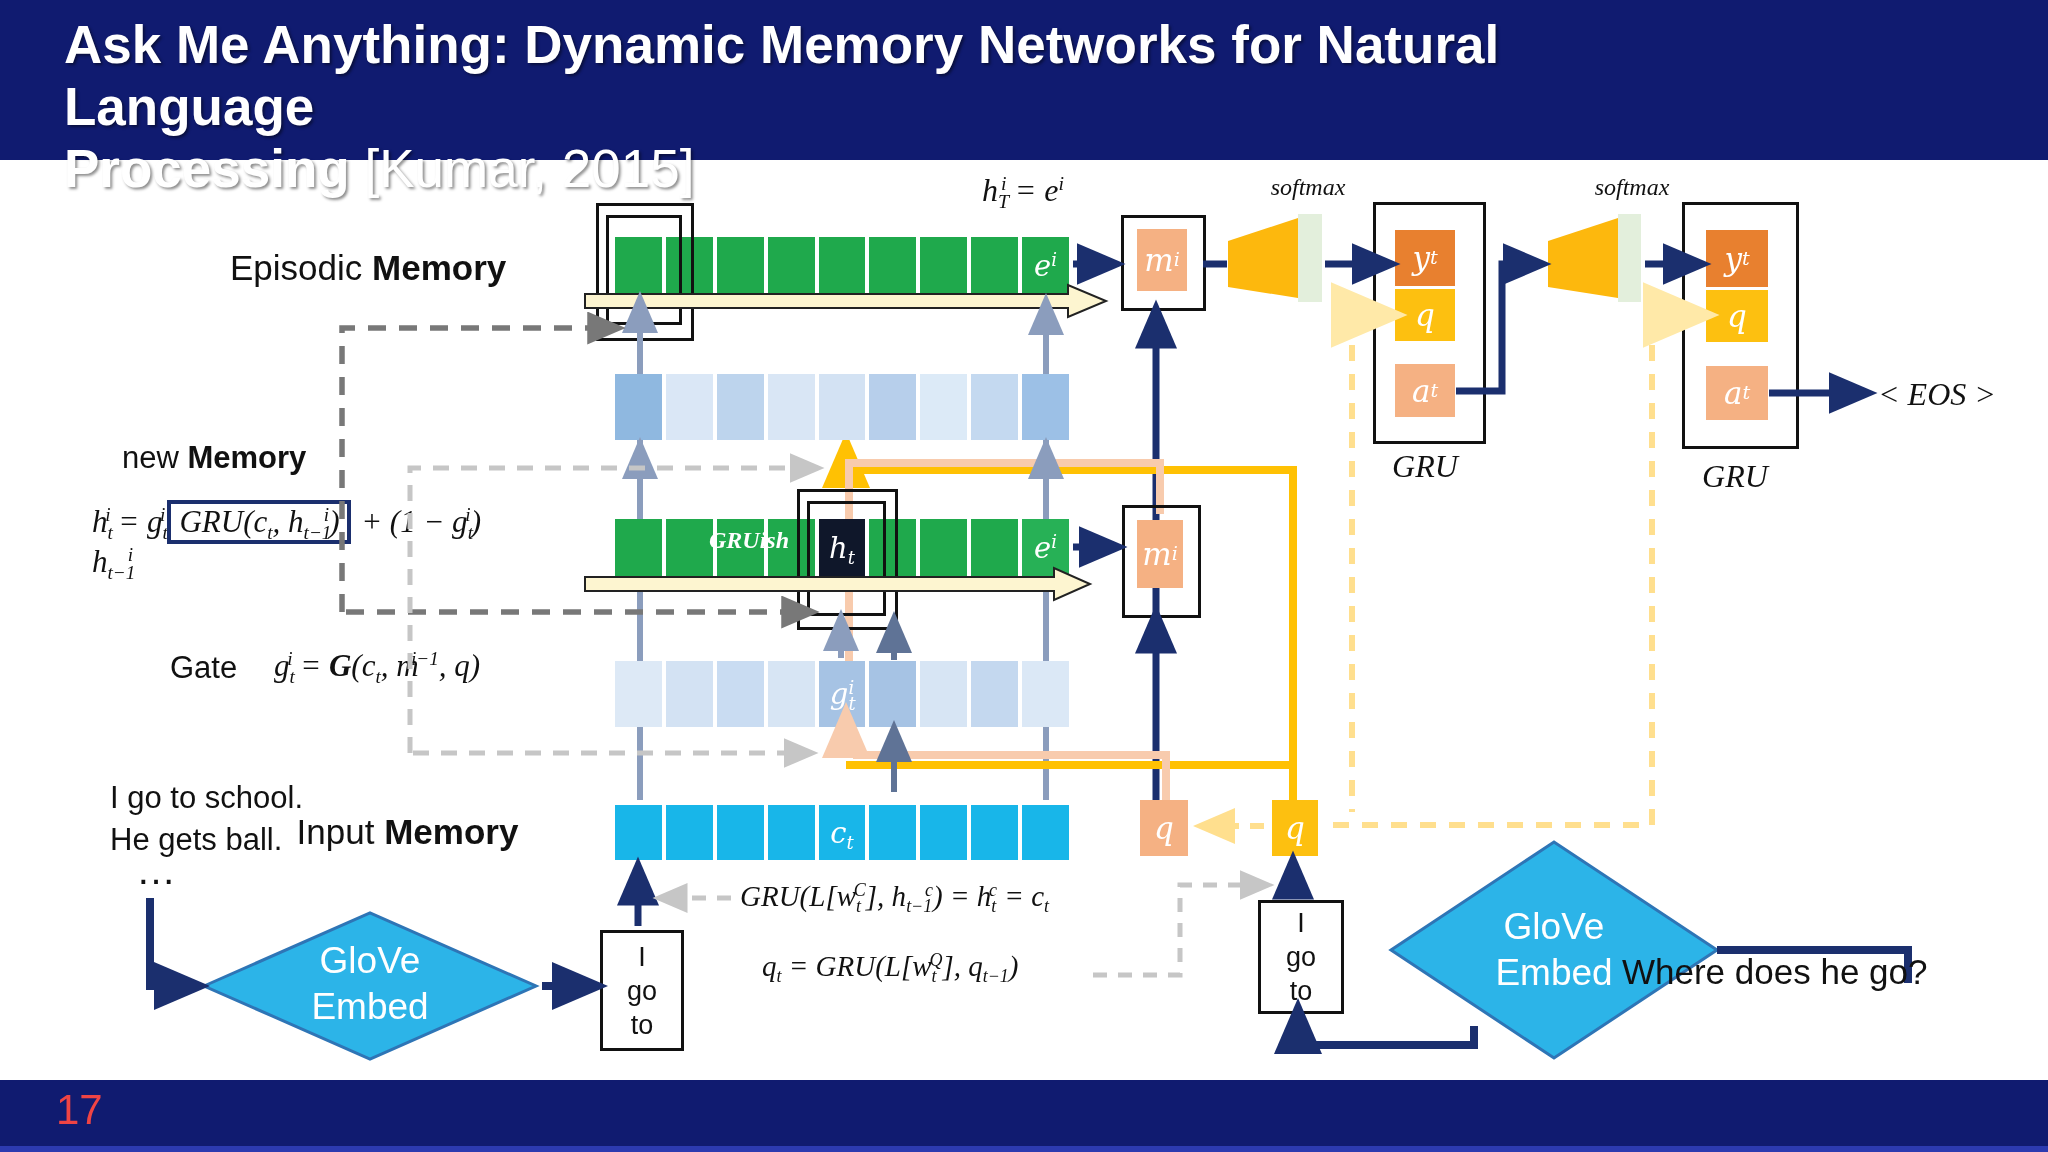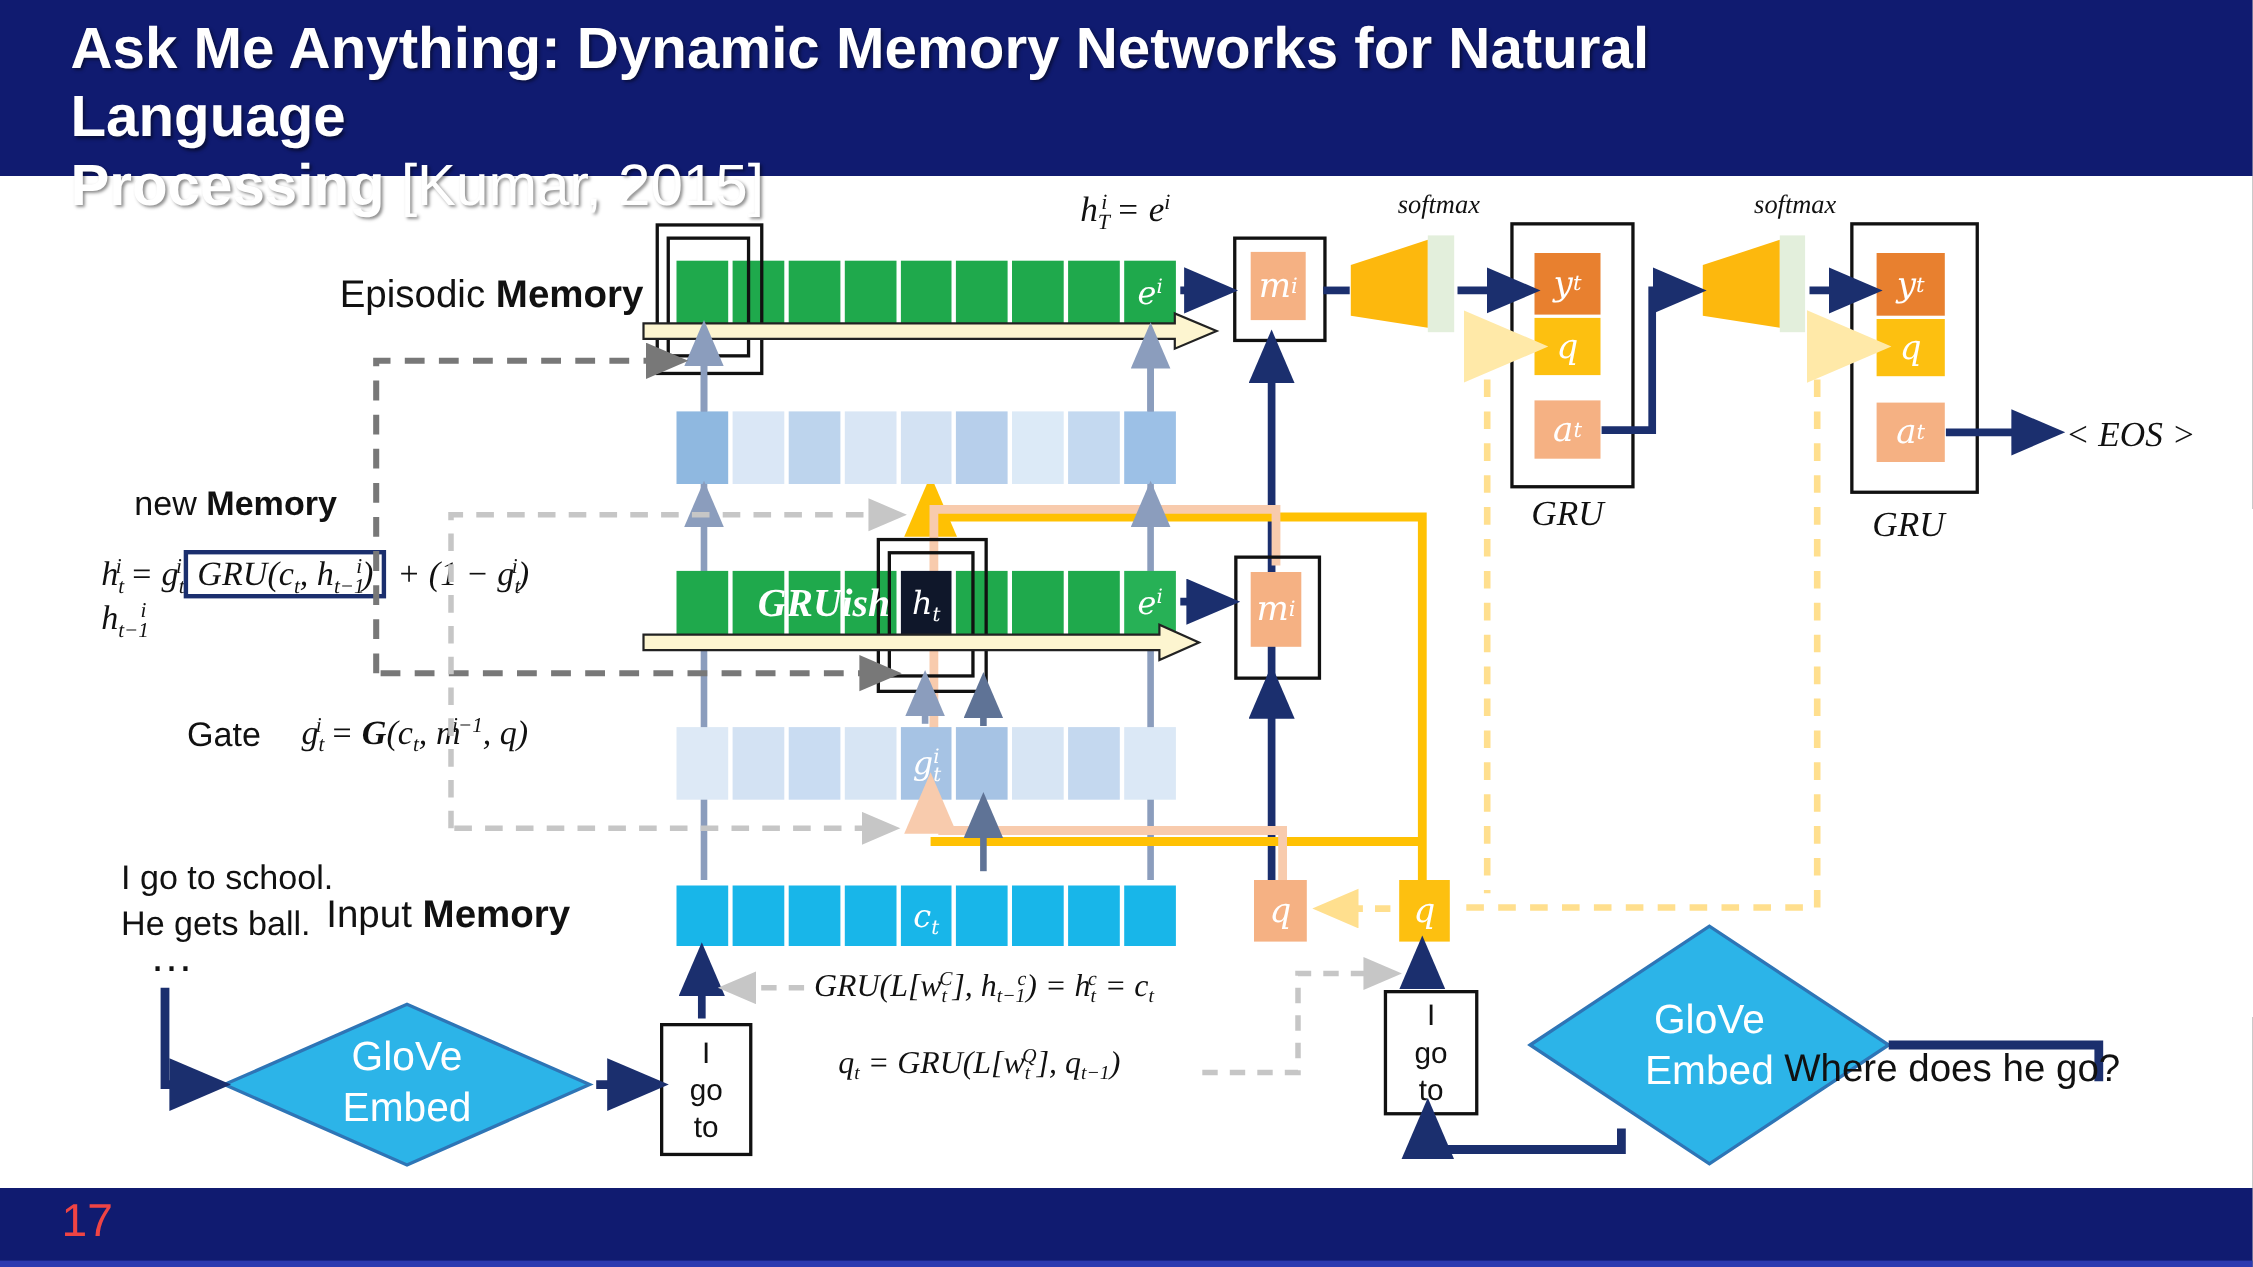--- a/index.html
+++ b/index.html
@@ -81,21 +81,21 @@
 
     <div class="abs hdr"></div>
     <div class="abs title">
       <span>Ask Me Anything: Dynamic Memory Networks for Natural Language</span><br>
       <span>Processing </span><span class="cite">[Kumar, 2015]</span>
     </div>
     <div class="abs ftr"></div>
     <div class="abs ftr-strip"></div>
     <div class="abs pagenum">17</div>
 
-    <div class="abs lbl34" style="left:230px;top:248px;width:355px;text-align:right;">
+    <div class="abs lbl34" style="left:230px;top:248px;width:355px;">
       <span>Episodic </span><b>Memory</b>
     </div>
     <div class="abs lbl31" style="left:122px;top:440px;">
       <span>new </span><b>Memory</b>
     </div>
     <div class="abs lbl31" style="left:170px;top:650px;font-weight:normal;">Gate</div>
     <div class="abs lbl34" style="left:230px;top:812px;width:355px;text-align:center;">
       <span>Input </span><b>Memory</b>
     </div>
 
@@ -173,21 +173,21 @@
         <div class="cell" style="background: rgb(24, 182, 233);"></div>
         <div class="cell" style="background: rgb(24, 182, 233);"></div>
         <div class="cell" style="background: rgb(24, 182, 233);">
           <span class="cell-label">c<sub>t</sub></span>
         </div>
         <div class="cell" style="background: rgb(24, 182, 233);"></div>
         <div class="cell" style="background: rgb(24, 182, 233);"></div>
         <div class="cell" style="background: rgb(24, 182, 233);"></div>
         <div class="cell" style="background: rgb(24, 182, 233);"></div>
       </div>
-    <div class="abs math" style="left:664px;top:527px;width:170px;text-align:center;font-size:36px;font-weight:bold;color:#fff;z-index:2;">GRUish</div>
+    <div class="abs math" style="left:664px;top:527px;width:170px;text-align:center;font-size:24px;font-weight:bold;color:#fff;z-index:2;">GRUish</div>
 
     <div class="abs blackbox" style="left:596px;top:203px;width:92px;height:132px;">
       <div class="abs blackbox" style="left:7px;top:9px;width:70px;height:104px;"></div>
     </div>
     <div class="abs blackbox" style="left:797px;top:489px;width:95px;height:135px;">
       <div class="abs blackbox" style="left:7px;top:9px;width:73px;height:109px;"></div>
     </div>
 
     <div class="abs blackbox" style="left:1121px;top:215px;width:79px;height:90px;border:3px solid #111;">
       <div class="abs fillbox" style="left:13px;top:11px;width:50px;height:62px;background:#f5b183;">m<sup>i</sup></div>

